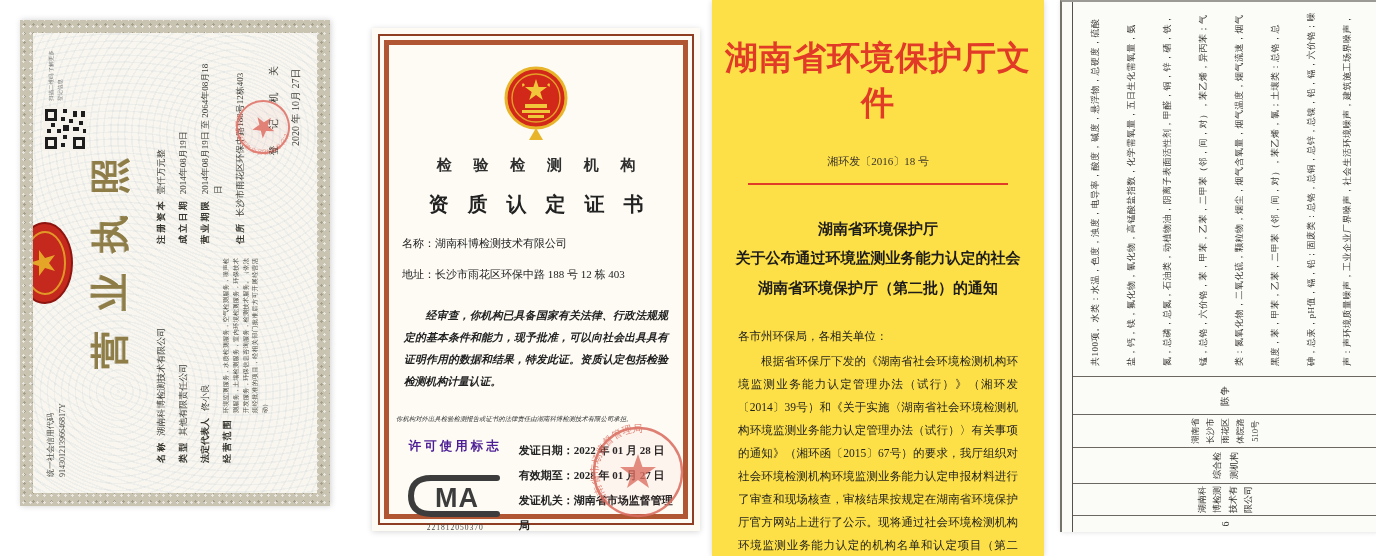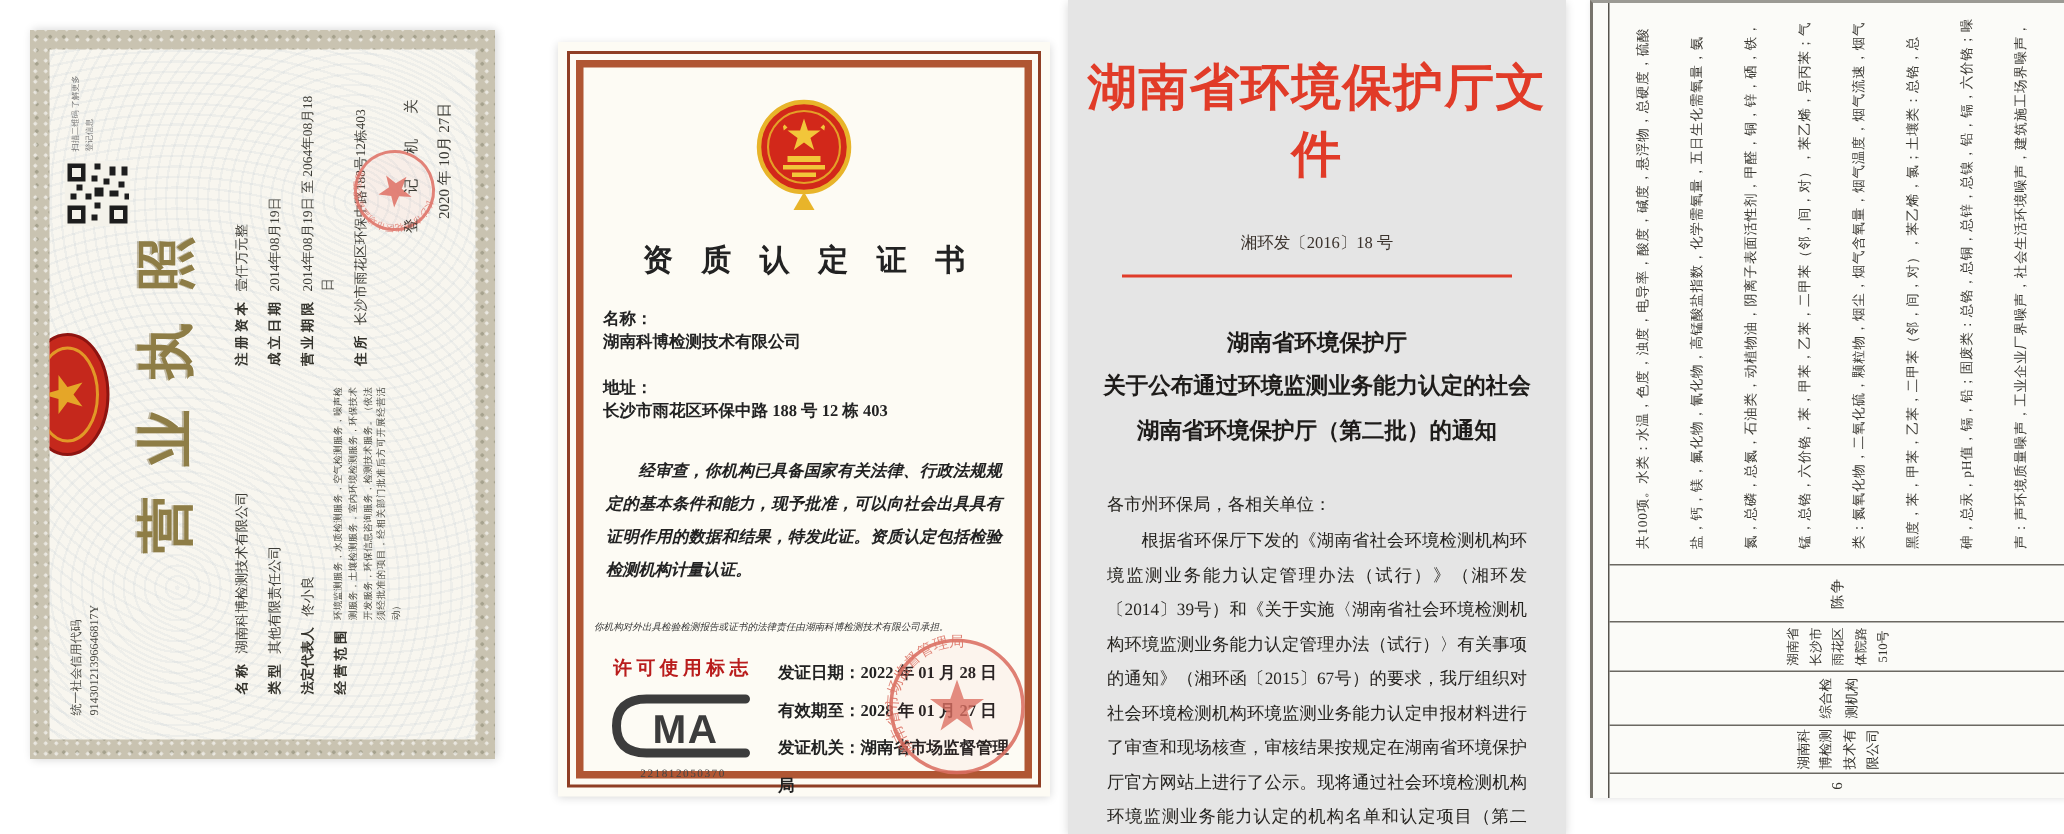--- a/index.html
+++ b/index.html
@@ -55,37 +55,37 @@
   
   #cert{left:372px;top:28px;width:328px;height:503px;background:#fdfbf4;}
   .cert-b1{position:absolute;inset:6px;border:2px solid #8f3e24;}
   .cert-b2{position:absolute;inset:12px;border:5px solid #b05633;}
   .cert-content{position:absolute;inset:20px;text-align:center;}
   .cert-emblem{margin-top:18px;}
   .cert-h1{font-size:15px;font-weight:bold;color:#2e2e2e;letter-spacing:9px;text-indent:9px;margin-top:12px;}
   .cert-h2{font-size:20px;font-weight:bold;color:#222;letter-spacing:7px;text-indent:7px;margin-top:16px;}
   .cert-no{ text-align:right;padding-right:26px;font-size:10px;color:#3a3a3a;margin-top:10px;}
   .cert-no .lab{font-size:8.5px;color:#555;}
-  .cert-line{display:flex;text-align:left;padding:0 10px;font-size:11px;color:#222;font-weight:bold;flex-direction:column;}
+  .cert-line{display:flex;text-align:left;padding:0 10px;font-size:11px;color:#222;font-weight:normal;}
   .cert-line.name{margin-top:18px;}
   .cert-line.addr{margin-top:16px;}
   .cert-body{
     margin-top:22px;padding:0 12px;font-size:10.8px;line-height:2.05;color:#222;
     text-align:justify;text-indent:2em;font-style:italic;font-weight:bold;
   }
   .cert-note{margin-top:22px;padding:0 4px;font-size:6.4px;color:#333;text-align:justify;font-style:italic;}
   .cert-grant{display:flex;margin-top:14px;align-items:flex-start;position:relative;}
   .cert-mark{width:44%;text-align:center;}
-  .cert-mark-label{font-size:12.5px;font-weight:bold;color:#b91c1c;letter-spacing:3px;margin-bottom:6px;}
+  .cert-mark-label{font-size:12.5px;font-weight:bold;color:#4c1d95;letter-spacing:3px;margin-bottom:17px;}
   .cert-mark-num{font-size:7.5px;color:#444;margin-top:3px;letter-spacing:1px;}
   .cert-dates{flex:1;text-align:left;font-size:11px;color:#222;font-weight:bold;line-height:2.3;}
   .cert-seal{position:absolute;right:-6px;top:-14px;opacity:.88;}
 
   
-  #notice{left:712px;top:0;width:332px;height:556px;background:#e5e5e5;overflow:hidden;}
+  #notice{left:712px;top:0;width:332px;height:556px;background:#fde047;overflow:hidden;}
   .notice-header{margin-top:36px;text-align:center;font-size:33px;font-weight:bold;color:#e13b28;letter-spacing:1px;}
   .notice-docno{margin-top:28px;text-align:center;font-size:11px;color:#3a322c;}
   .notice-rule{height:2px;background:#e03c2a;margin:14px 36px 0 36px;}
   .notice-title{margin-top:30px;text-align:center;font-size:15px;font-weight:bold;color:#1e1c1a;line-height:1.95;}
   .notice-salute{margin-top:26px;padding:0 26px;font-size:11.5px;color:#25231f;}
   .notice-body{margin-top:6px;padding:0 26px;font-size:11.5px;line-height:2.0;color:#25231f;text-align:justify;text-indent:2em;}
 
   
   #roster-wrap{left:1060px;top:0;width:316px;height:531px;}
   #roster-inner{
@@ -232,20 +232,21 @@
         <polygon points="33,13 35.6,21 44,21 37.3,26 39.8,34 33,29 26.2,34 28.7,26 22,21 30.4,21" fill="#f2c63a"></polygon>
         <polygon points="20,17 22,19 19.5,21 19,18.4" fill="#f2c63a"></polygon>
         <polygon points="46,17 44,19 46.5,21 47,18.4" fill="#f2c63a"></polygon>
         <rect x="22" y="38" width="22" height="4" fill="#f2c63a"></rect>
         <rect x="19" y="44" width="28" height="3" fill="#f2c63a"></rect>
         <rect x="25" y="49" width="16" height="3" fill="#f2c63a"></rect>
         <polygon points="33,62 26,74 40,74" fill="#e8b42a"></polygon>
       </svg>
     </div>
 
+    <div class="cert-h1">检 验 检 测 机 构</div>
     <div class="cert-h2">资 质 认 定 证 书</div>
 
 
     <div class="cert-line name">
       <span>名称：</span>
       <span>湖南科博检测技术有限公司</span>
     </div>
     <div class="cert-line addr">
       <span>地址：</span>
       <span>长沙市雨花区环保中路 188 号 12 栋 403</span>

